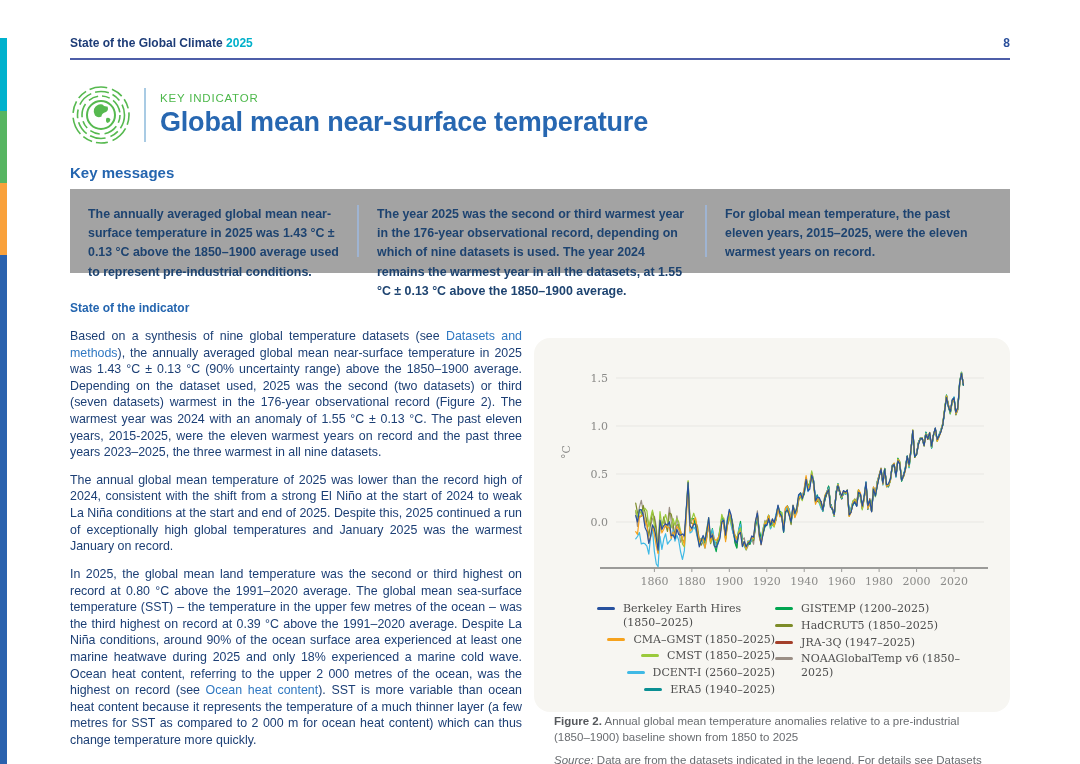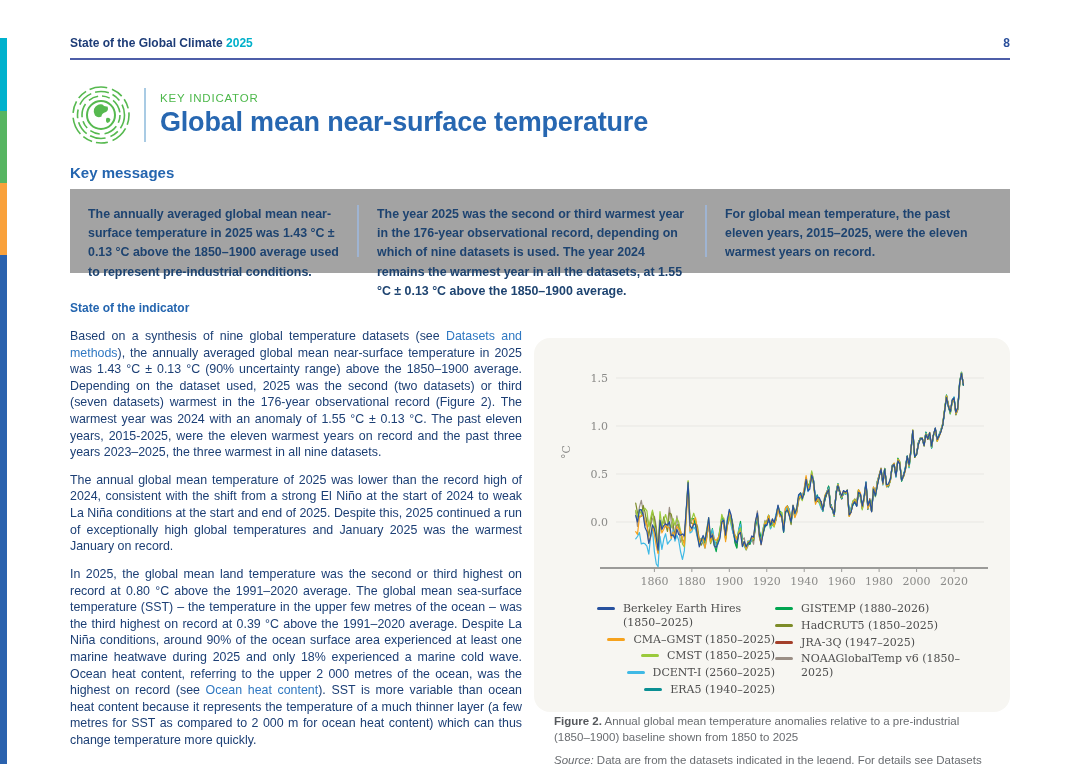--- a/index.html
+++ b/index.html
@@ -173,21 +173,21 @@
               <span>DCENT-I (2560–2025)</span>
             </div>
             <div class="legend-item">
               <span class="legend-swatch" style="background: rgb(10, 143, 147);"></span>
               <span>ERA5 (1940–2025)</span>
             </div>
           </div>
         <div class="legend-col" id="legend-col-2">
             <div class="legend-item">
               <span class="legend-swatch" style="background: rgb(0, 165, 80);"></span>
-              <span>GISTEMP (1880–2026)</span>
+              <span>GISTEMP (1200–2025)</span>
             </div>
             <div class="legend-item">
               <span class="legend-swatch" style="background: rgb(125, 140, 40);"></span>
               <span>HadCRUT5 (1850–2025)</span>
             </div>
             <div class="legend-item">
               <span class="legend-swatch" style="background: rgb(163, 63, 42);"></span>
               <span>JRA-3Q (1947–2025)</span>
             </div>
             <div class="legend-item">

